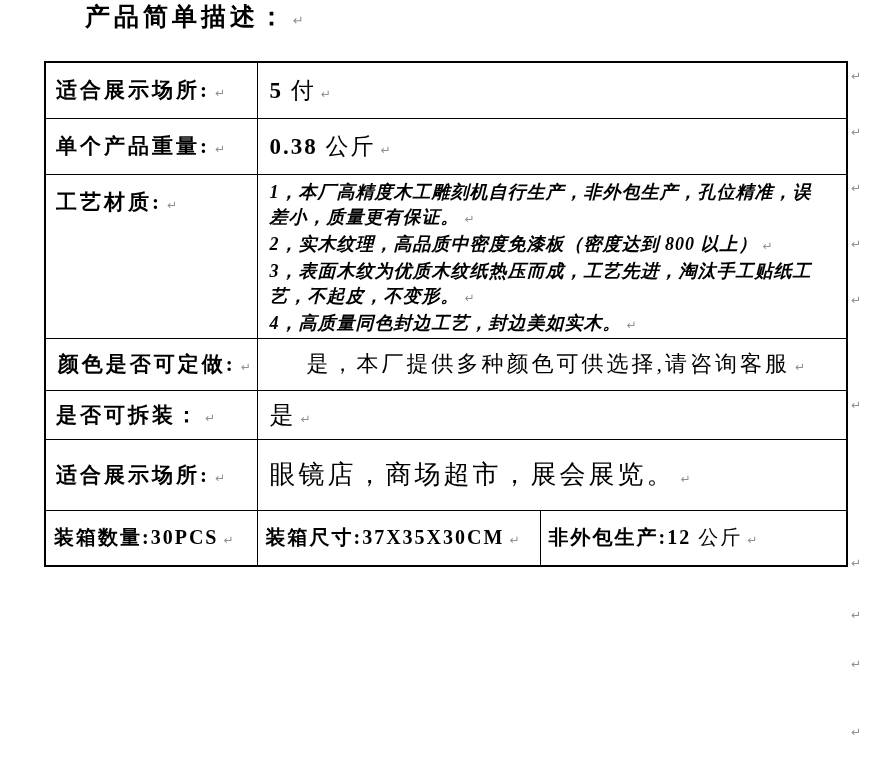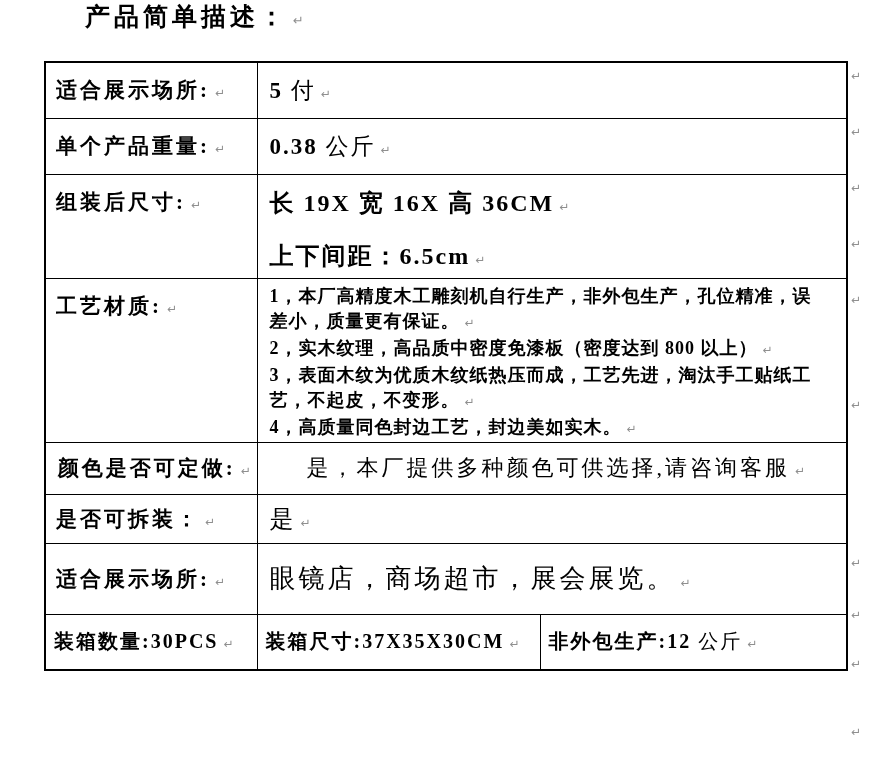--- a/index.html
+++ b/index.html
@@ -20,21 +20,21 @@
   .vcell{padding-left:12px;}
   .v-name{font-size:23px;letter-spacing:3px;}
   .v-model{font-size:30px;font-weight:bold;letter-spacing:1px;}
   .v-plain{font-size:23px;letter-spacing:2px;}
   .num{font-weight:bold;}
   .v-size{font-size:24px;font-weight:bold;letter-spacing:2px;vertical-align:top;padding-top:12px;}
   .v-size .line1{margin-bottom:21px;white-space:nowrap;}
   .v-size .line2{white-space:nowrap;}
   .v-craft{font-size:18px;font-weight:bold;line-height:25px;letter-spacing:1px;
            vertical-align:top;padding-top:5px;padding-right:0;}
-  .v-craft .cline{white-space:nowrap;}
+  .v-craft .cline{white-space:nowrap;font-style:italic;}
   .v-color{font-size:22px;letter-spacing:3px;white-space:nowrap;}
   .v-detach{font-size:24px;letter-spacing:2px;}
   .v-venue{font-size:26px;letter-spacing:3px;white-space:nowrap;margin-top:12px;}
   .v-pack{font-size:20px;font-weight:bold;letter-spacing:2px;white-space:nowrap;padding-left:8px;}
   .v-pack .unit{font-weight:normal;}
   .rowmark{position:absolute;left:851px;font-family:"DejaVu Sans",sans-serif;color:#8f8f8f;
            font-size:12px;}
 </style>
 </head>
 <body>
@@ -58,27 +58,20 @@
     <tr class="r2">
       <td><span class="label">适合展示场所:</span><span class="mark">↵</span></td>
       <td colspan="2" class="vcell v-plain"><span class="num">5</span><span> 付</span><span class="mark">↵</span></td>
     </tr>
 
     <tr class="r3">
       <td><span class="label">单个产品重量:</span><span class="mark">↵</span></td>
       <td colspan="2" class="vcell v-plain"><span class="num">0.38</span><span> 公斤</span><span class="mark">↵</span></td>
     </tr>
 
-    <tr class="r4">
-      <td class="top"><span class="label">组装后尺寸:</span><span class="mark">↵</span></td>
-      <td colspan="2" class="vcell v-size">
-        <div class="line1"><span>长 19X 宽 16X 高 36CM</span><span class="mark">↵</span></div>
-        <div class="line2"><span>上下间距：6.5cm</span><span class="mark">↵</span></div>
-      </td>
-    </tr>
 
     <tr class="r5">
       <td class="top"><span class="label">工艺材质:</span><span class="mark">↵</span></td>
       <td colspan="2" class="vcell v-craft">
         <div class="cline"><span>1，本厂高精度木工雕刻机自行生产，非外包生产，孔位精准，误</span></div>
         <div class="cline"><span>差小，质量更有保证。</span><span class="mark">↵</span></div>
         <div class="cline"><span>2，实木纹理，高品质中密度免漆板（密度达到 800 以上）</span><span class="mark">↵</span></div>
         <div class="cline"><span>3，表面木纹为优质木纹纸热压而成，工艺先进，淘汰手工贴纸工</span></div>
         <div class="cline"><span>艺，不起皮，不变形。</span><span class="mark">↵</span></div>
         <div class="cline"><span>4，高质量同色封边工艺，封边美如实木。</span><span class="mark">↵</span></div>

